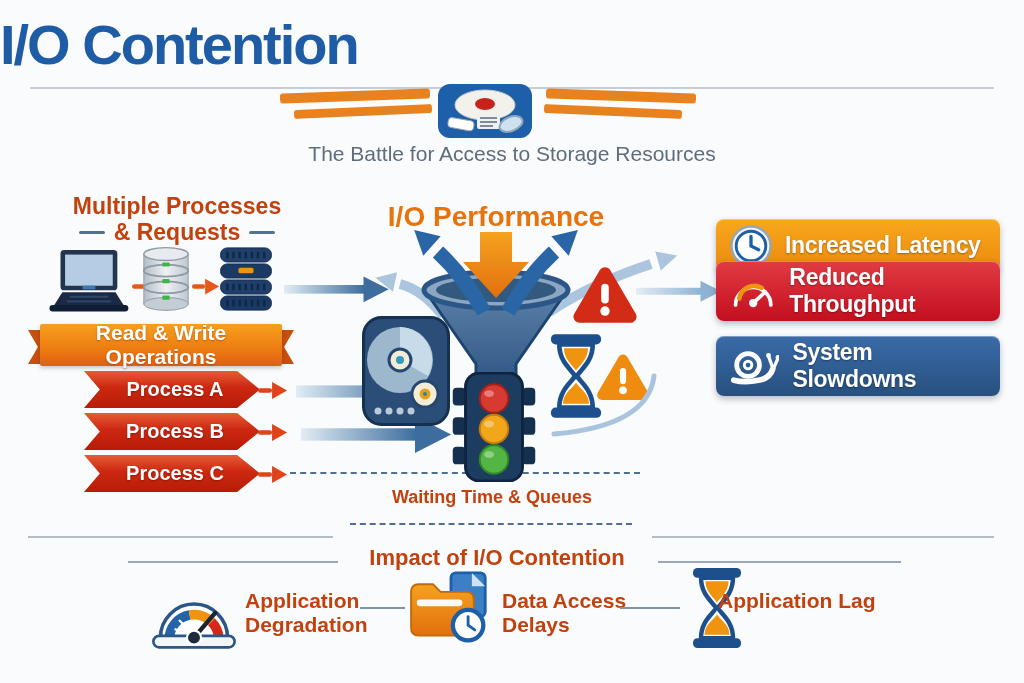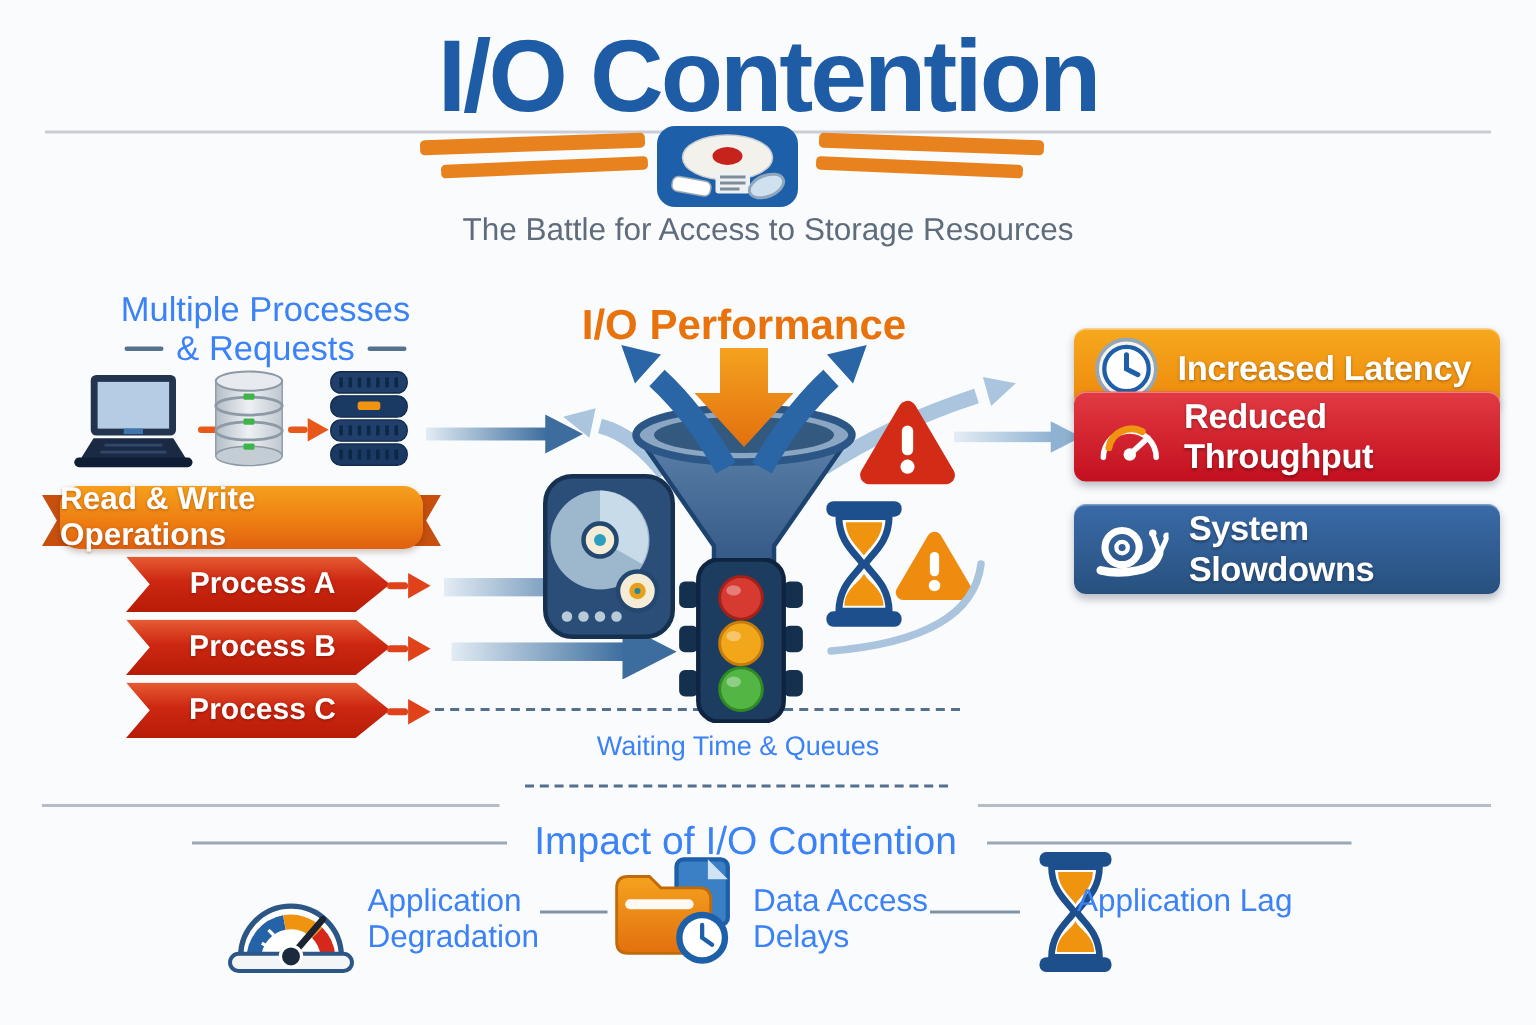--- a/index.html
+++ b/index.html
@@ -4,37 +4,37 @@
 <style>
   html,body{margin:0;padding:0;background:#e8e9ec;}
   #stage{
     position:relative;width:1024px;height:683px;overflow:hidden;
     background:#fafbfd;
     font-family:"Liberation Sans","DejaVu Sans",sans-serif;
     -webkit-font-smoothing:antialiased;
   }
   .abs{position:absolute;}
   .hline{background:#c9ced6;height:2px;}
-  .navy{color:#3b82f6;font-weight:normal;}
-
-  
-  .title{left:0;right:0;top:12px;text-align:center;font-size:68px;font-weight:bold;
+  .navy{color:#c2410c;font-weight:bold;}
+
+  
+  .title{left:0;right:0;top:12px;text-align:left;font-size:56px;font-weight:bold;
          color:#1e5ca6;letter-spacing:-2px;}
   .subtitle{left:0;right:0;top:142px;text-align:center;font-size:21px;font-weight:normal;
             color:#5f6c7c;letter-spacing:0;}
   .stripe{background:#e8821e;border-radius:3px;}
 
   
   .lp-head{width:290px;text-align:center;font-size:23px;line-height:1.12;}
   .head2{display:flex;align-items:center;justify-content:center;gap:9px;}
   .dash{width:26px;height:3px;background:#54718e;border-radius:2px;}
 
   .ribbon-body{background:linear-gradient(180deg,#f5a01d 0%,#ee7f12 55%,#e0600f 100%);
-    display:flex;align-items:center;justify-content:center;border-radius:13px;
-    box-shadow:0 2px 4px rgba(60,30,0,.25);}
+    display:flex;align-items:center;justify-content:center;border-radius:2px;
+    box-shadow:0 2px 4px rgba(60,30,0,.25);text-align:center;}
   .ribbon-body span{color:#fff;font-weight:bold;font-size:21px;text-shadow:0 1px 2px rgba(120,40,0,.45);}
   .ribbon-end{background:#c7500f;}
   .ribbon-end.l{clip-path:polygon(0 0,100% 0,100% 100%,0 100%,45% 50%);}
   .ribbon-end.r{clip-path:polygon(0 0,100% 0,55% 50%,100% 100%,0 100%);}
 
   .process{width:170px;height:37px;display:flex;align-items:center;justify-content:center;
     background:linear-gradient(180deg,#e65c33 0%,#cd2711 45%,#b71c07 100%);
     clip-path:polygon(0 0,87% 0,100% 50%,87% 100%,0 100%,9% 50%);
     color:#fff;font-weight:bold;font-size:20px;padding-left:6px;
     text-shadow:0 1px 2px rgba(90,10,0,.5);}
@@ -48,21 +48,21 @@
   
   .badge{left:716px;width:270px;border-radius:8px;display:flex;align-items:center;
     padding-left:14px;gap:13px;box-shadow:0 3px 6px rgba(30,40,60,.30),inset 0 1px 0 rgba(255,255,255,.35);}
   .badge span{color:#fff;font-weight:bold;font-size:23px;letter-spacing:-.3px;
     text-shadow:0 1px 2px rgba(0,0,0,.35);}
   .badge.orange{background:linear-gradient(180deg,#f7a81d,#ec880c);margin-top:22px;}
   .badge.red{background:linear-gradient(180deg,#e23b44,#c30f1e);}
   .badge.blue{background:linear-gradient(180deg,#3a6ba8,#27507e);}
 
   
-  .impact-head{width:310px;text-align:center;font-size:26px;}
+  .impact-head{width:310px;text-align:center;font-size:22px;}
   .side-line{background:#9aa7b4;height:2px;}
   .sep-small{background:#7f93a8;height:2px;}
   .impact-label{font-size:21px;line-height:1.12;}
 </style>
 </head>
 <body>
 
 <div id="stage">
 
   <svg width="0" height="0" style="position:absolute">

